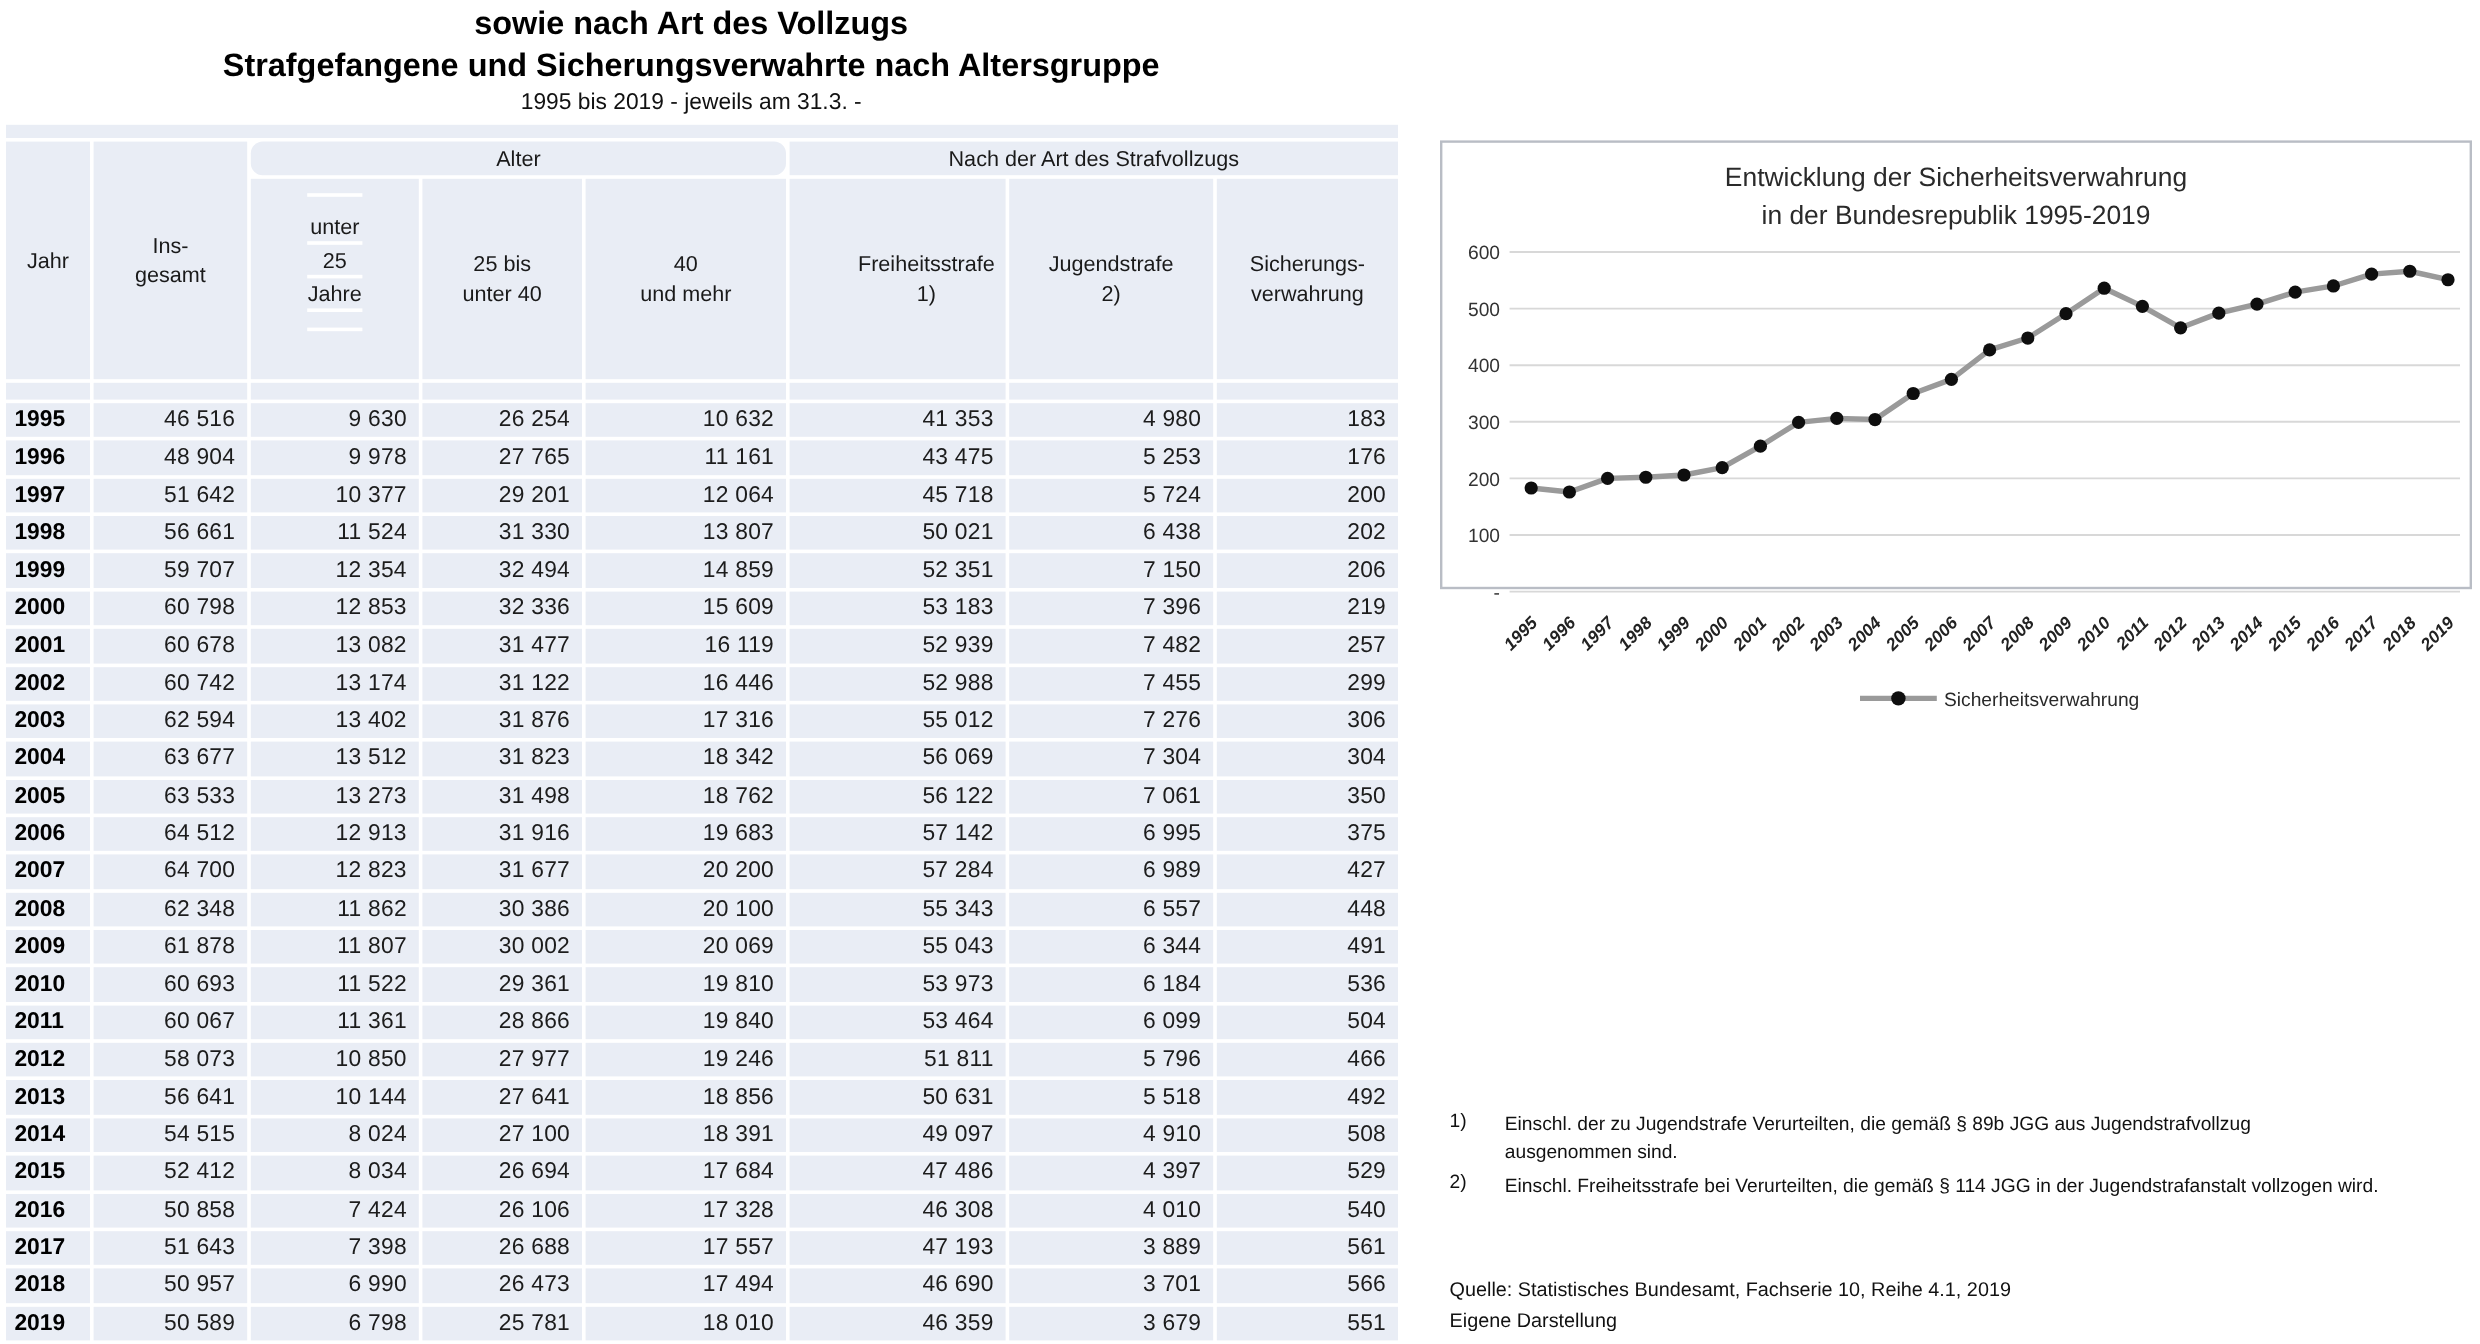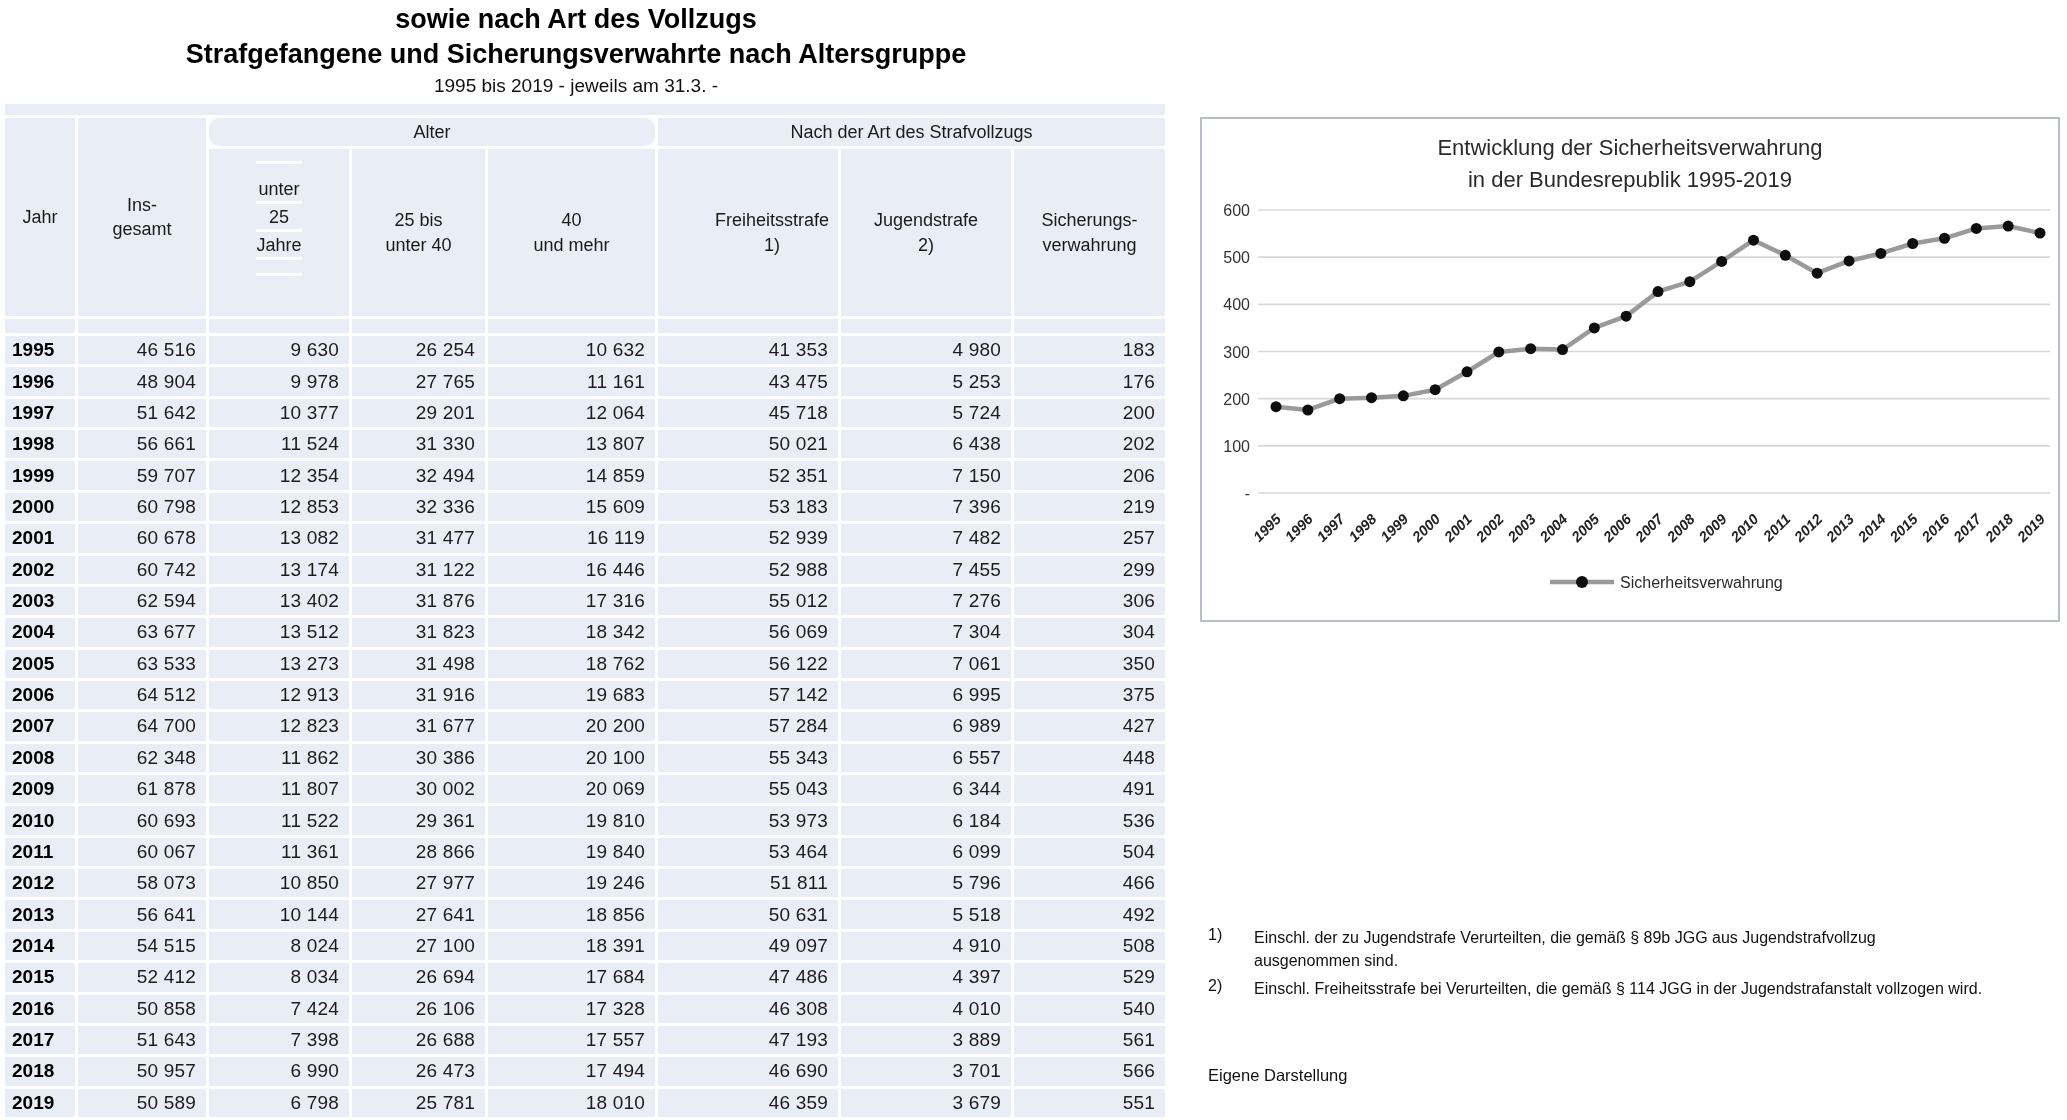--- a/index.html
+++ b/index.html
@@ -49,21 +49,21 @@
   .tbody{
     display:grid;
     grid-template-columns:70px 128px 140px 133px 167px 180px 170px 151px;
     grid-auto-rows:1fr;gap:3px;flex:1;margin-top:3px;
   }
   .cell{background:#e9edf5;display:flex;align-items:center;font-size:19px;color:#1c1c1c;}
   .cell.year{font-weight:bold;color:#000;padding-left:7px;}
   .cell.num{justify-content:flex-end;padding-right:10px;letter-spacing:0.2px;}
 
   
-  .chart-panel{position:absolute;left:1200px;top:117px;width:860px;height:505px;
+  .chart-panel{position:absolute;left:1200px;top:117px;width:860px;height:374px;
     background:#ffffff;border:2px solid #b9bdc5;box-sizing:border-box;}
   .chart-title{margin-top:13px;text-align:center;font-size:22px;color:#2a2a2a;line-height:1.45;}
   #chart-svg{display:block;margin-top:2px;}
 
   
   .footnotes{position:absolute;left:1208px;top:926px;width:852px;font-size:16px;color:#111;}
   .fn{display:flex;margin-bottom:5px;}
   .fn-m{width:46px;flex:none;}
   .fn-t{flex:1;line-height:1.45;}
   .source{position:absolute;left:1208px;top:1062px;font-size:16.5px;color:#111;line-height:1.6;}
@@ -423,16 +423,17 @@
       </div>
       <div class="fn">
         <div class="fn-m">2)</div>
         <div class="fn-t">
           <div>Einschl. Freiheitsstrafe bei Verurteilten, die gemäß § 114 JGG in der Jugendstrafanstalt vollzogen wird.</div>
         </div>
       </div>
     </div>
 
   <div class="source">
+    <div>Quelle: Statistisches Bundesamt, Fachserie 10, Reihe 4.1, 2019</div>
     <div>Eigene Darstellung</div>
   </div>
 
 </div>
 
 </body></html>

